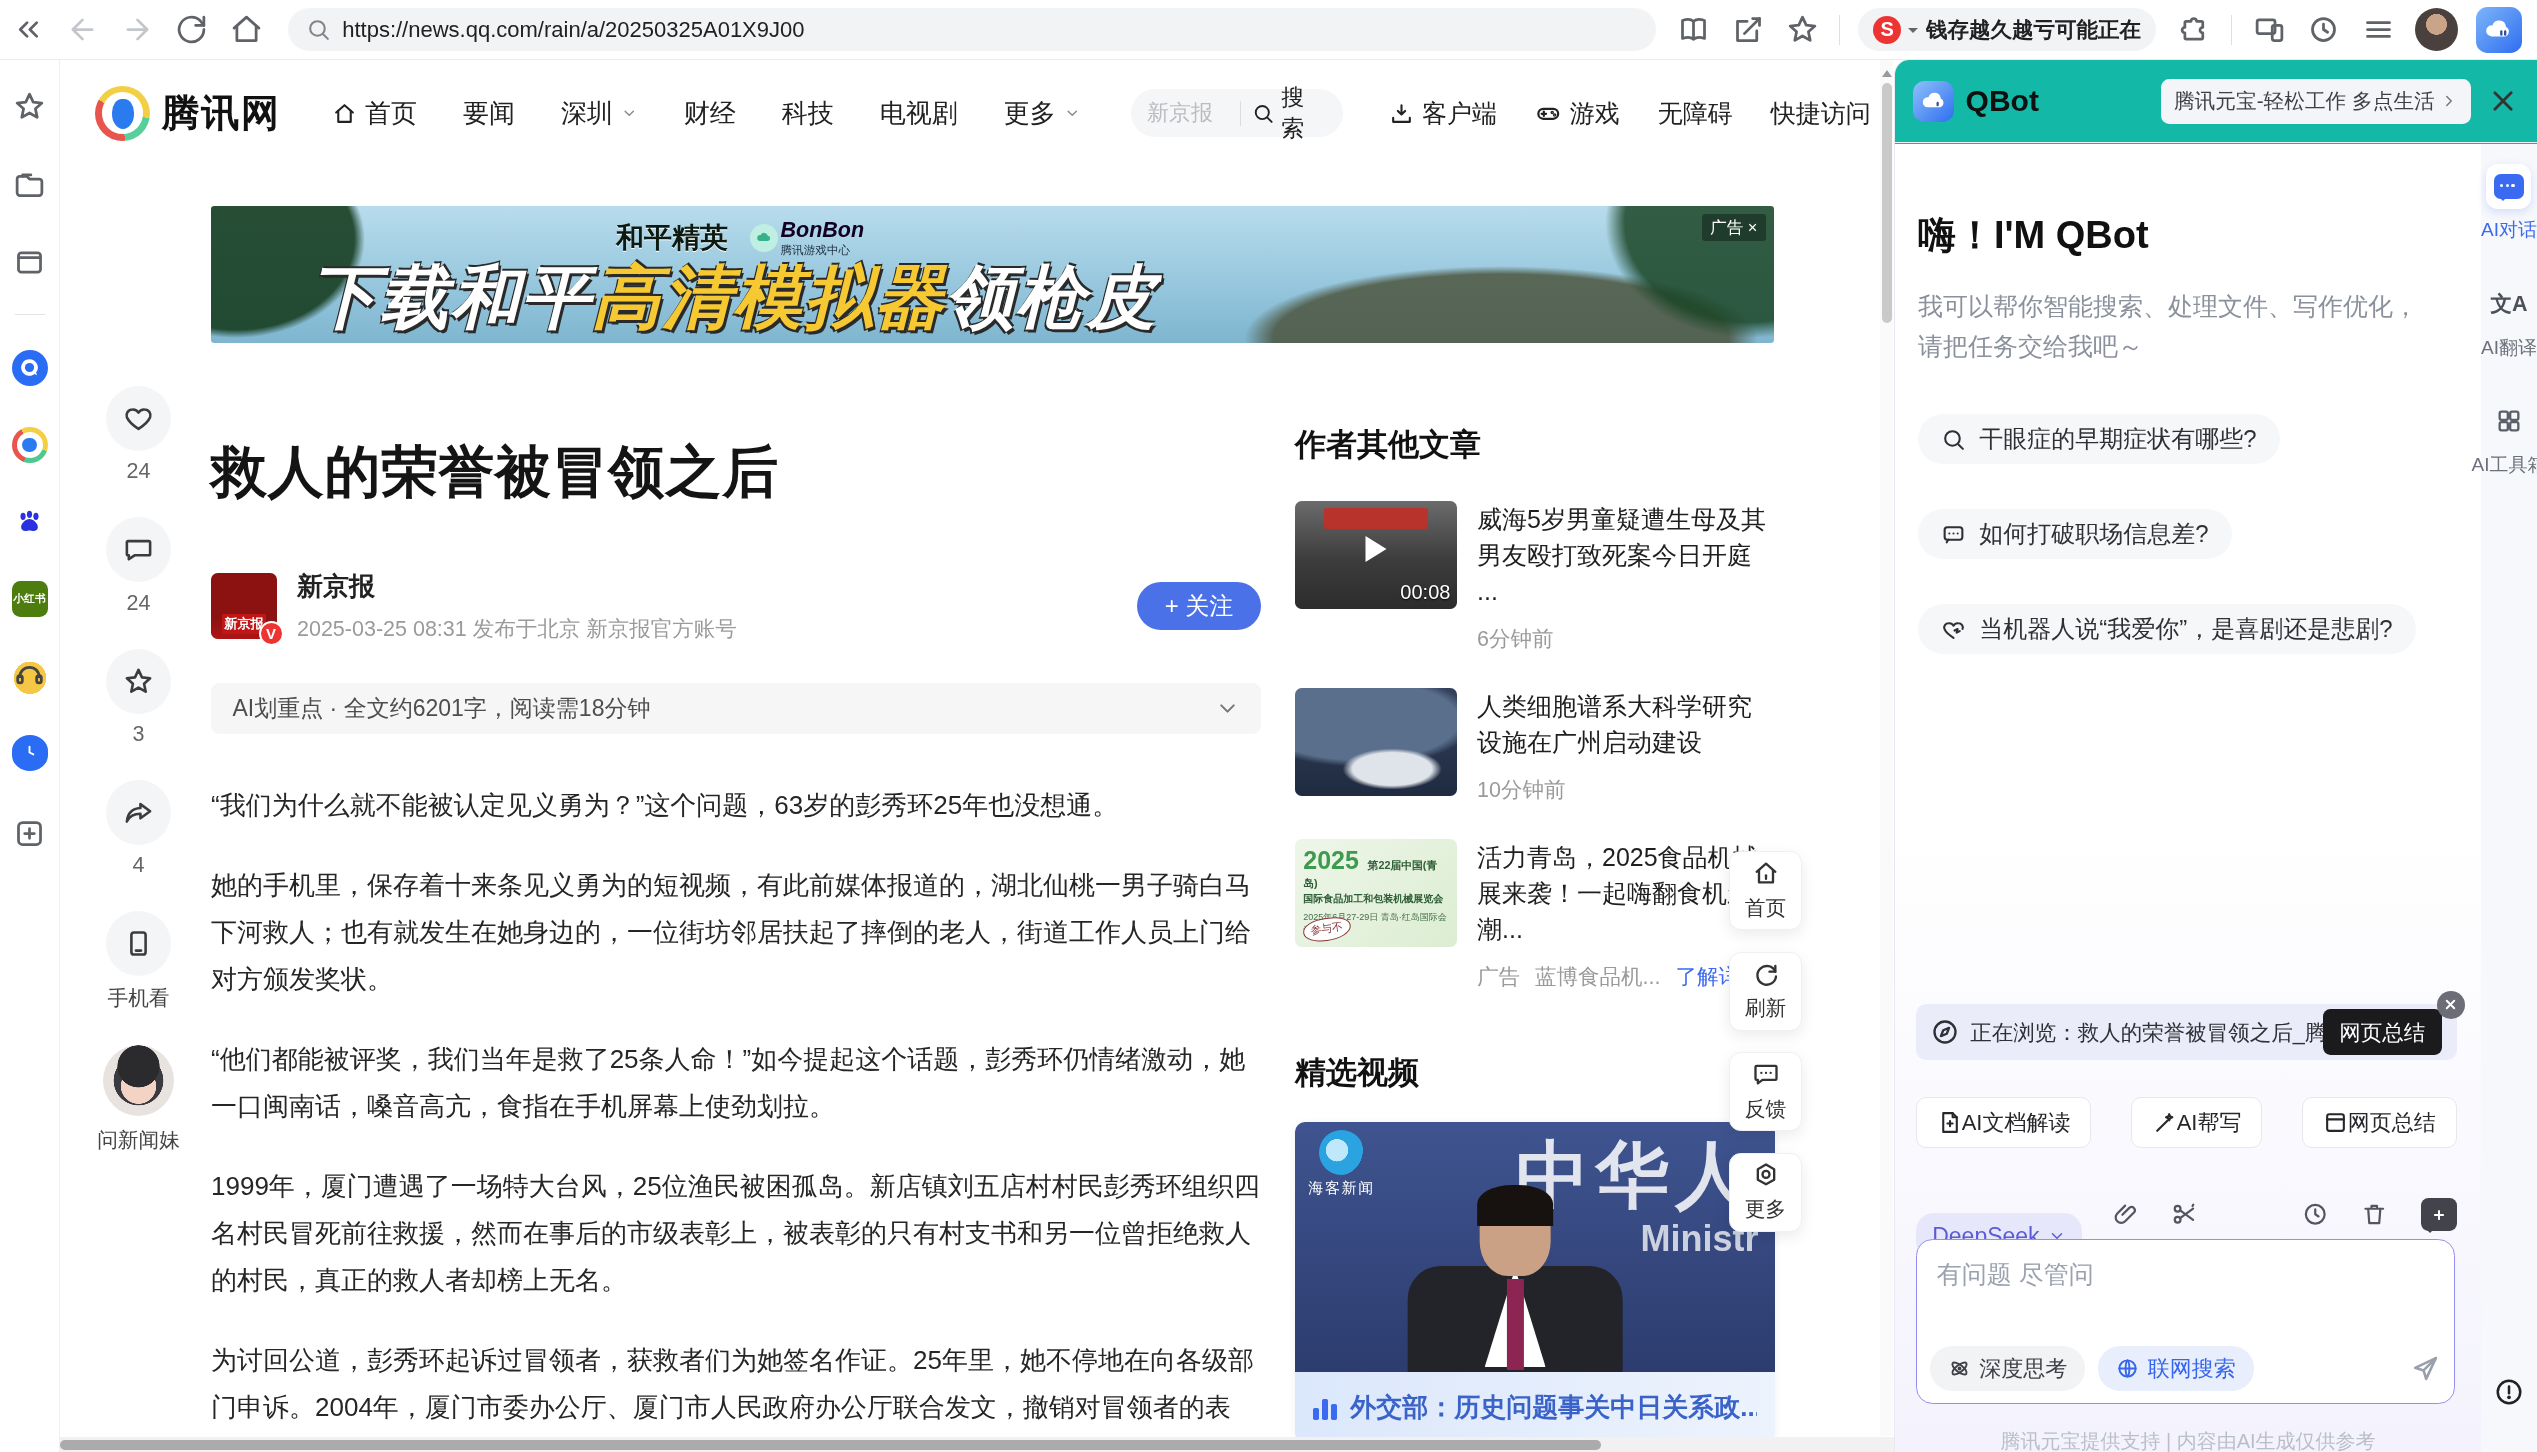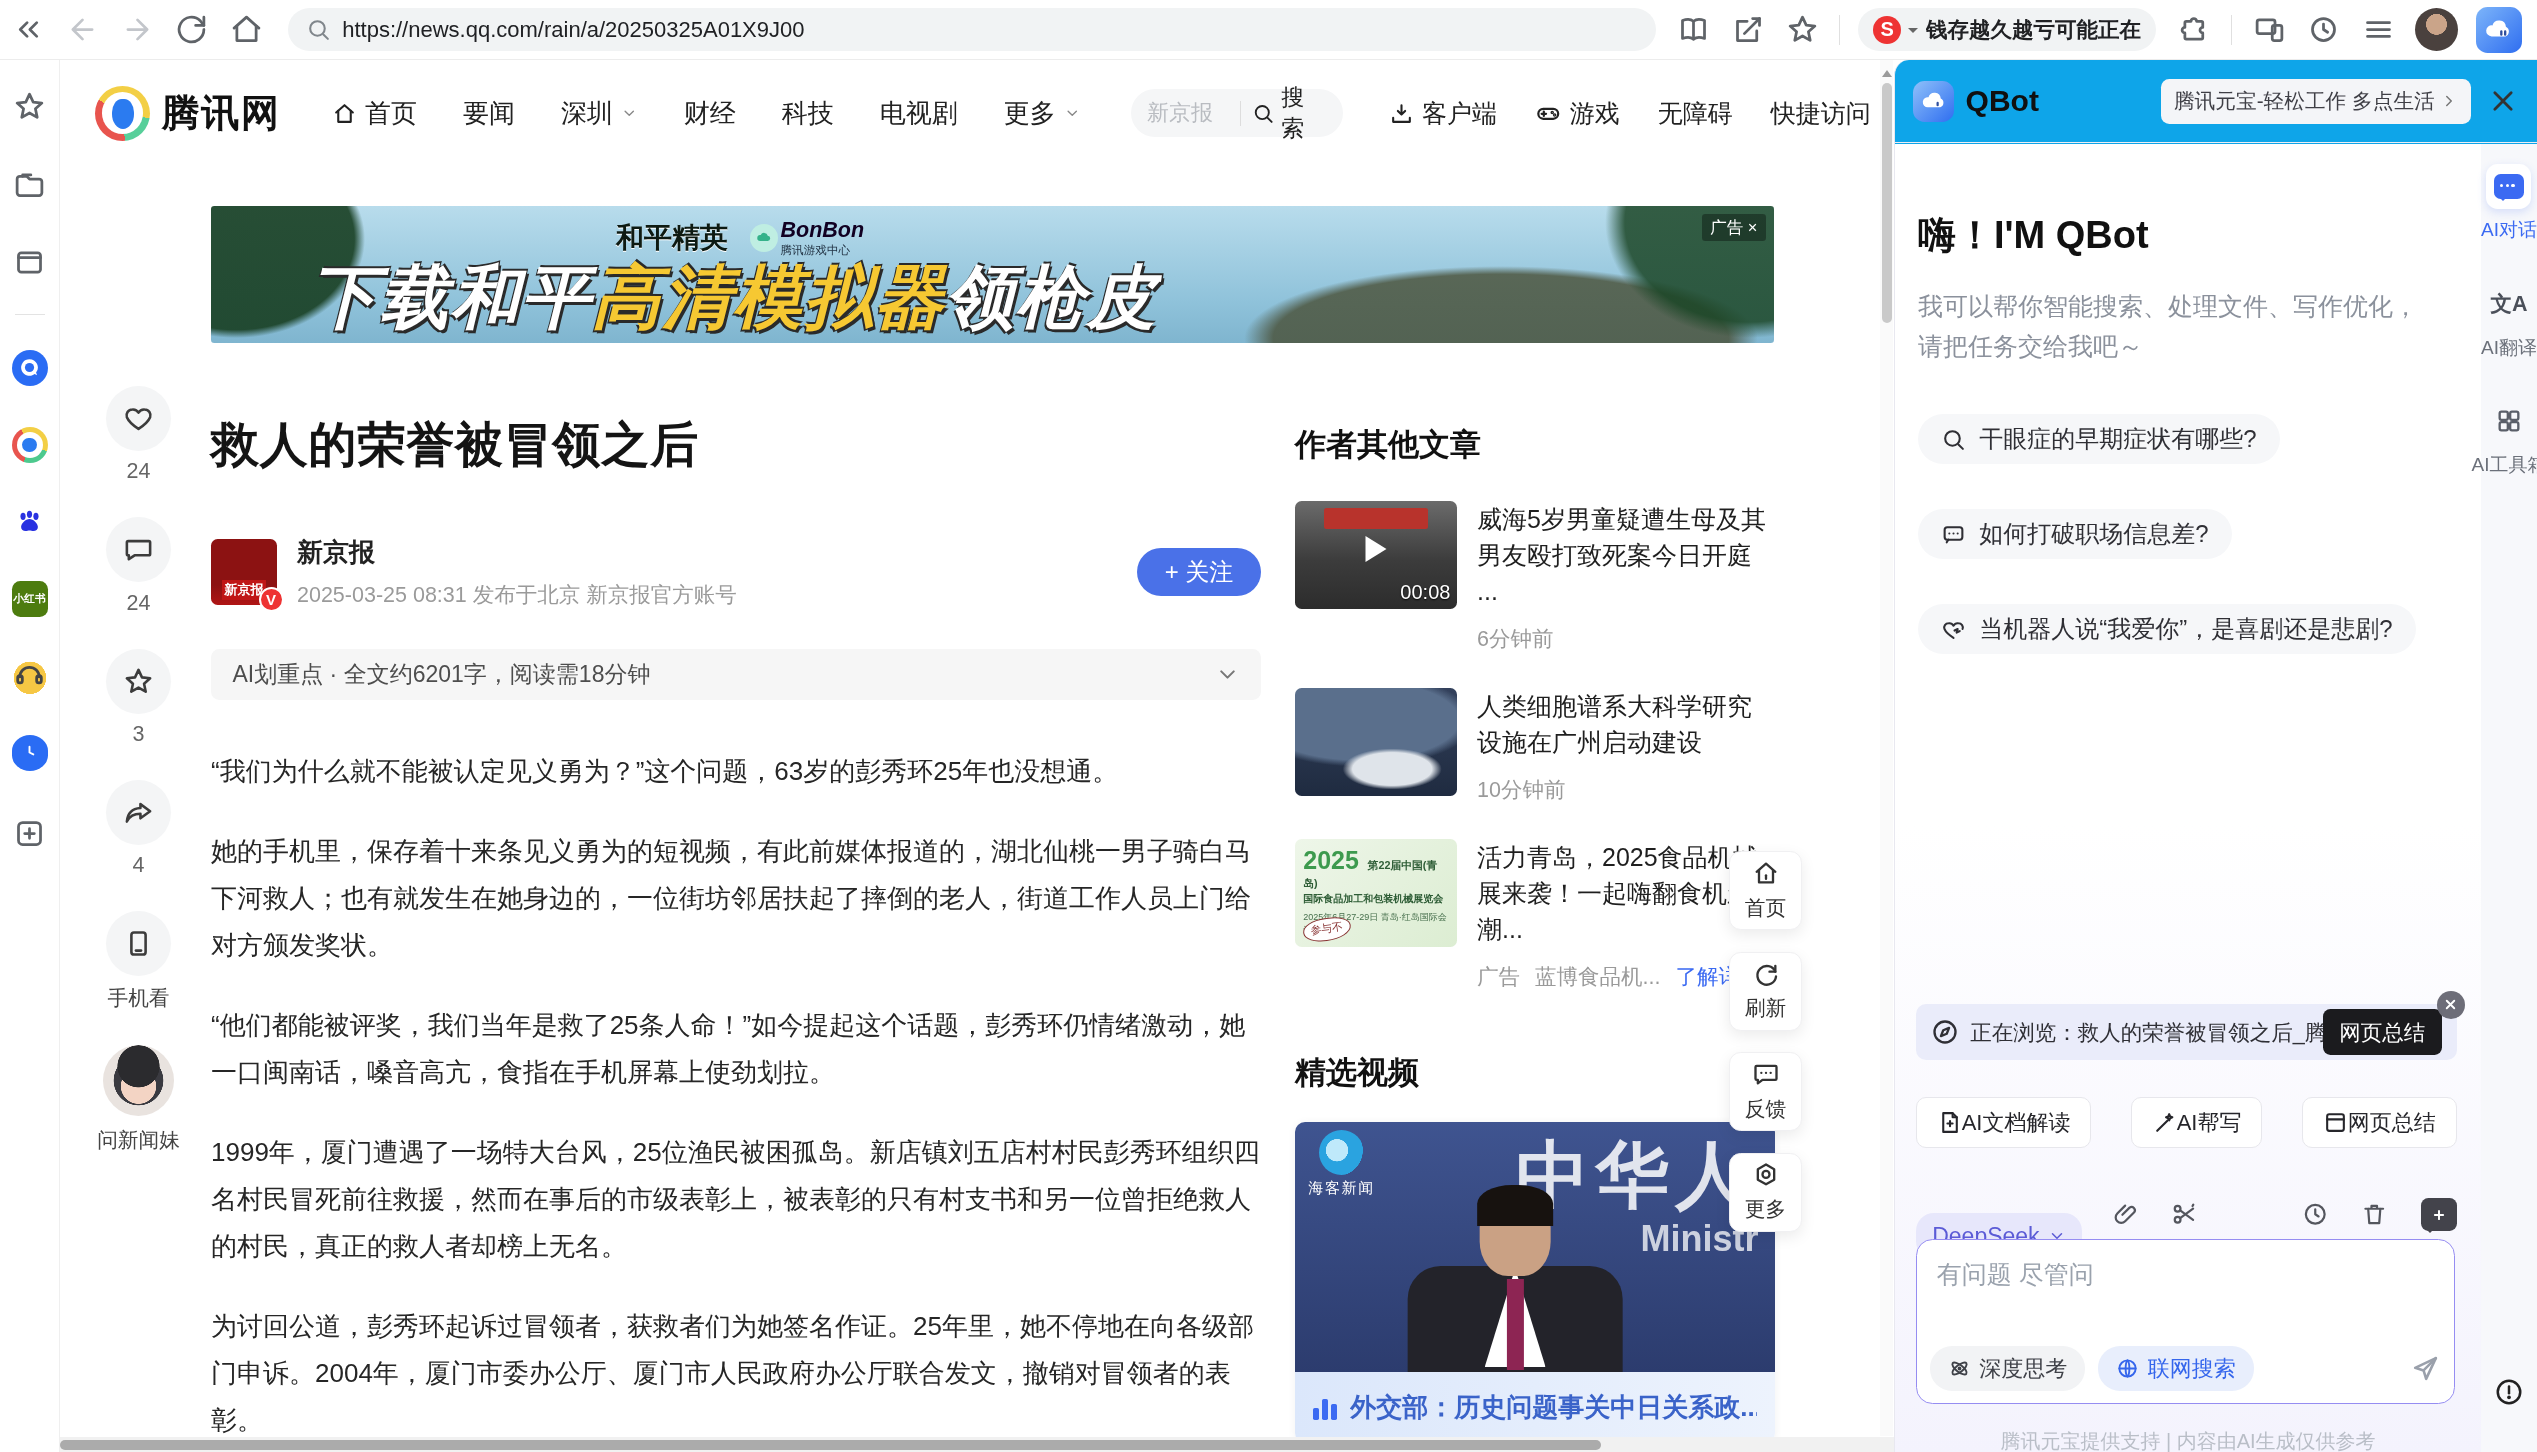--- a/index.html
+++ b/index.html
@@ -90,21 +90,21 @@
     display:flex; align-items:center; justify-content:center; cursor:pointer; }
   .rail-cnt { font-size:21.5px; color:#666; margin:8.3px 0 33px; }
   .rail-lbl { font-size:20.7px; color:#444; margin:8.3px 0 33px; white-space:nowrap; }
   .rail-ava { width:71px; height:71px; border-radius:50%; cursor:pointer;
     background:radial-gradient(circle at 50% 30%, #2b2b2e 0 34%, transparent 35%),
                radial-gradient(circle at 50% 58%, #f3d4c4 0 32%, transparent 33%),
                radial-gradient(circle at 50% 50%, #3a3a40 0 49%, #e9e3df 50%); }
 
   
   #article { position:absolute; left:151px; top:283px; width:1050px; }
-  .a-title { font-size:48px; font-weight:bold; color:#141414; margin-top:70px; letter-spacing:0.8px; }
+  .a-title { font-size:56px; font-weight:bold; color:#141414; margin-top:92px; letter-spacing:0.8px; }
   .a-authrow { display:flex; align-items:center; margin-top:58px; }
   .a-ava { width:66px; height:66px; border-radius:6.6px; background:linear-gradient(180deg,#8c1212 70%,#b01515); position:relative; flex:0 0 auto;
     display:flex; align-items:flex-end; justify-content:center; }
   .a-ava .tx { color:#fff; font-size:13.2px; font-weight:bold; margin-bottom:5px; background:#c01616; padding:0.8px 2.5px; }
   .a-ava .v { position:absolute; right:-6.6px; bottom:-6.6px; width:25px; height:25px; border-radius:50%; background:#e33;
     color:#fff; font-size:15px; font-weight:bold; display:flex; align-items:center; justify-content:center; border:2.5px solid #fff; }
   .a-ainfo { margin-left:20px; }
   .a-aname { font-size:26px; font-weight:bold; color:#222; }
   .a-ameta { font-size:21.5px; color:#9a9a9a; margin-top:10px; }
   .a-follow { margin-left:auto; width:124px; height:48px; background:#4a71e8; border-radius:24px; color:#fff;
@@ -168,21 +168,21 @@
   .fb-card span { font-size:20.7px; color:#333; }
 
   
   #vscroll { position:absolute; right:1.7px; top:0; width:13.2px; height:1376px; background:#fafafa; }
   #vscroll .arr { position:absolute; top:5px; left:1.7px; width:0; height:0; border:5px solid transparent; border-bottom:7.4px solid #9a9a9a; }
   #vscroll .thumb { position:absolute; top:23px; left:1.7px; width:10px; height:240px; background:#c9c9c9; border-radius:5px; }
   #hscroll { position:absolute; left:0; bottom:0; width:1835px; height:16.5px; background:#f1f1f1; }
   #hscroll .thumb { position:absolute; left:0; top:3.3px; width:84%; height:10px; background:#ababab; border-radius:5px; }
 
   
-  #qbot { position:absolute; left:1894px; top:60px; width:643px; height:1393px; background:#0ea5e9;
+  #qbot { position:absolute; left:1894px; top:60px; width:643px; height:1393px; background:#14b8a6;
     border-left:0.8px solid #e8e8f0; border-top-left-radius:15px; }
   .qb-header { position:absolute; left:0; top:0; right:0; height:83px; display:flex; align-items:center;
     padding:0 18px; border-bottom:0.8px solid #ededf3; }
   .qb-logo { width:41px; height:41px; border-radius:11.6px; background:linear-gradient(135deg,#8fc1fa,#2f6ef0);
     display:flex; align-items:center; justify-content:center; }
   .qb-title { font-size:30px; font-weight:bold; color:#101010; margin-left:11.6px; }
   .qb-promo { margin-left:auto; height:45px; background:#f4f5f8; border-radius:8.3px; display:flex; align-items:center;
     gap:5px; padding:0 13.2px; font-size:20.7px; color:#3f3f46; cursor:pointer; white-space:nowrap; }
   .qb-close { width:33px; height:33px; margin-left:15px; color:#333; cursor:pointer; display:flex; align-items:center; justify-content:center; }
 

